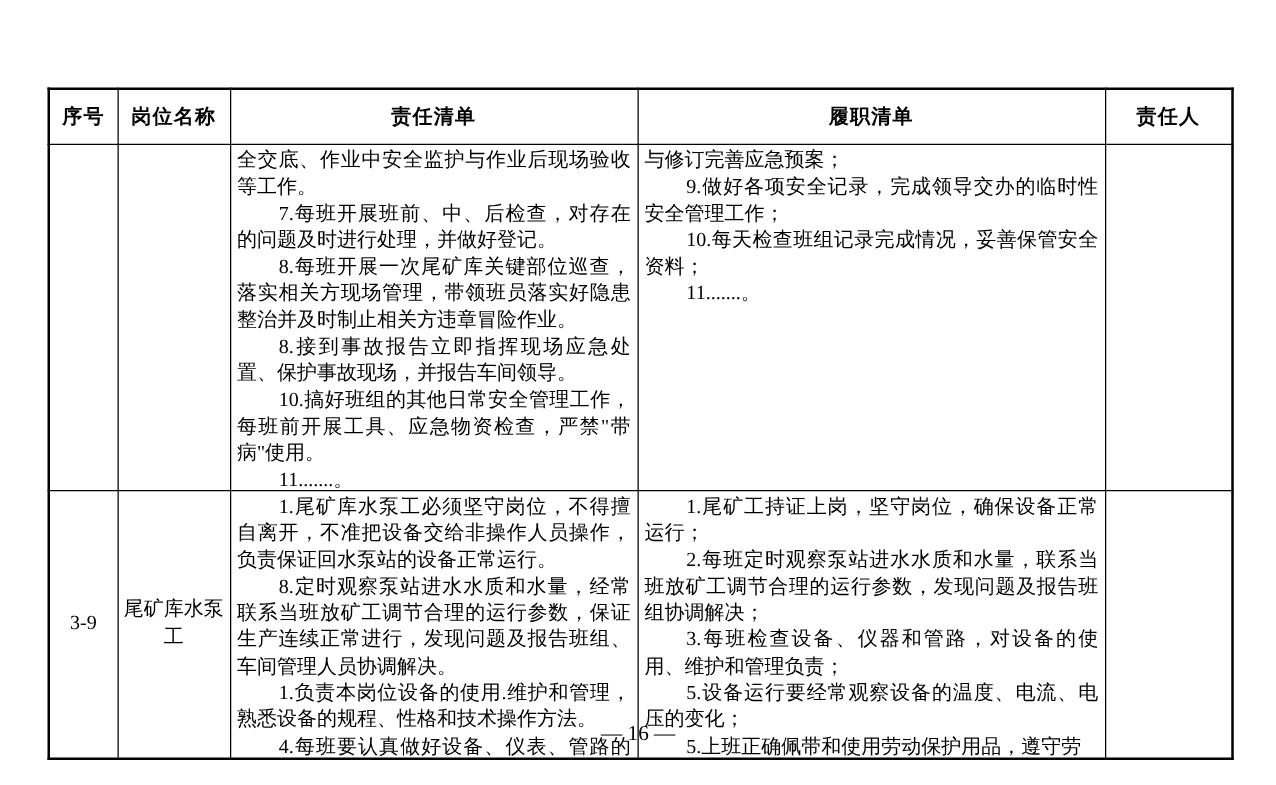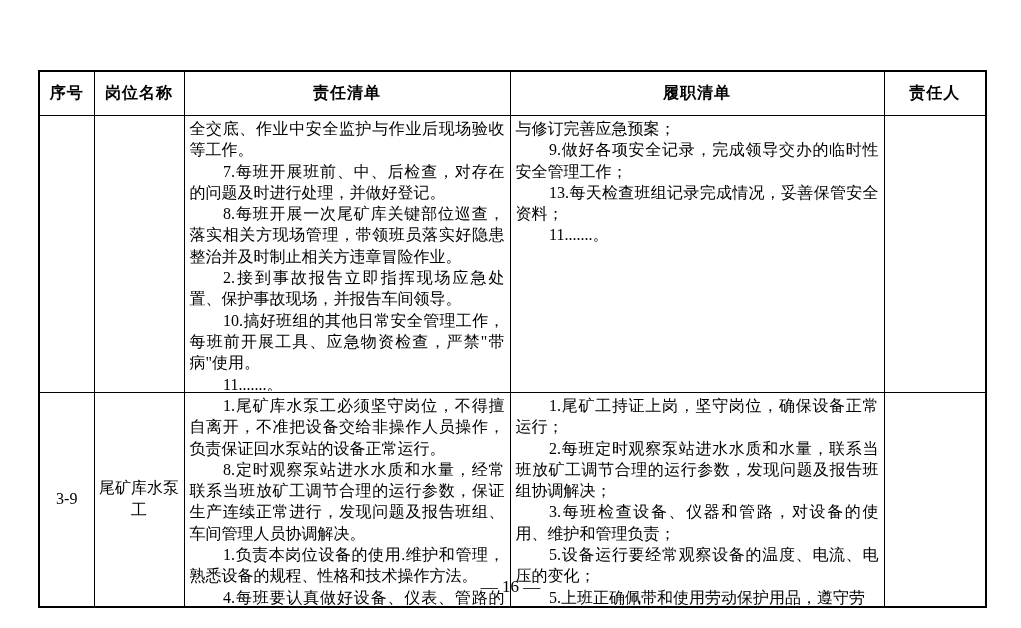--- a/index.html
+++ b/index.html
@@ -101,30 +101,30 @@
     </thead>
     <tbody>
       <tr class="content-row-1">
         <td class="center-cell"></td>
         <td class="center-cell"></td>
         <td>
           <div class="cellbox">
             <p class="no-indent">全交底、作业中安全监护与作业后现场验收等工作。</p>
             <p>7.每班开展班前、中、后检查，对存在的问题及时进行处理，并做好登记。</p>
             <p>8.每班开展一次尾矿库关键部位巡查，落实相关方现场管理，带领班员落实好隐患整治并及时制止相关方违章冒险作业。</p>
-            <p>2.接到事故报告立即指挥现场应急处置、保护事故现场，并报告车间领导。</p>
+            <p>8.接到事故报告立即指挥现场应急处置、保护事故现场，并报告车间领导。</p>
             <p>10.搞好班组的其他日常安全管理工作，每班前开展工具、应急物资检查，严禁"带病"使用。</p>
             <p>11.......。</p>
           </div>
         </td>
         <td>
           <div class="cellbox">
             <p class="no-indent">与修订完善应急预案；</p>
             <p>9.做好各项安全记录，完成领导交办的临时性安全管理工作；</p>
-            <p>13.每天检查班组记录完成情况，妥善保管安全资料；</p>
+            <p>10.每天检查班组记录完成情况，妥善保管安全资料；</p>
             <p>11.......。</p>
           </div>
         </td>
         <td class="center-cell"></td>
       </tr>
       <tr class="content-row-2">
         <td class="center-cell">3-9</td>
         <td class="center-cell">尾矿库水泵工</td>
         <td>
           <div class="cellbox">

